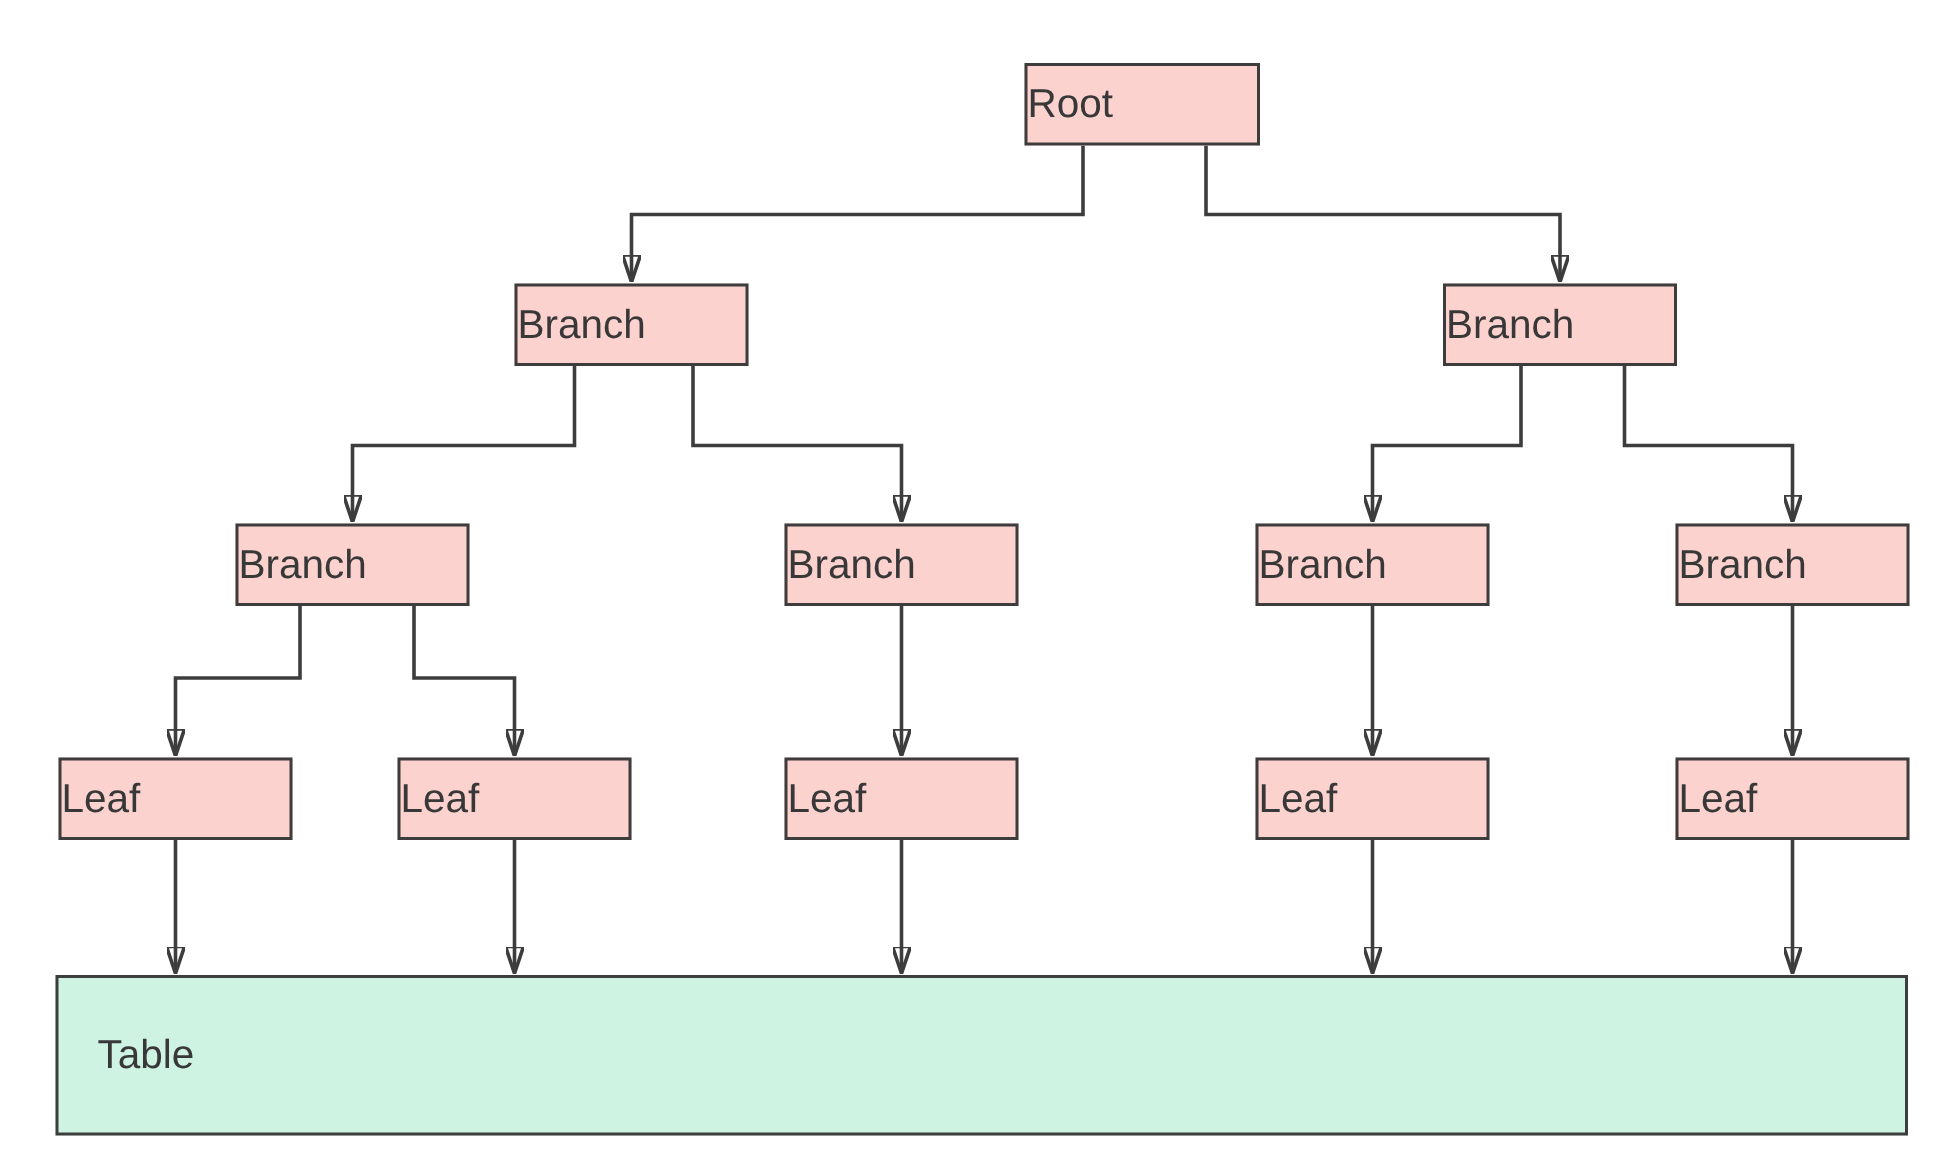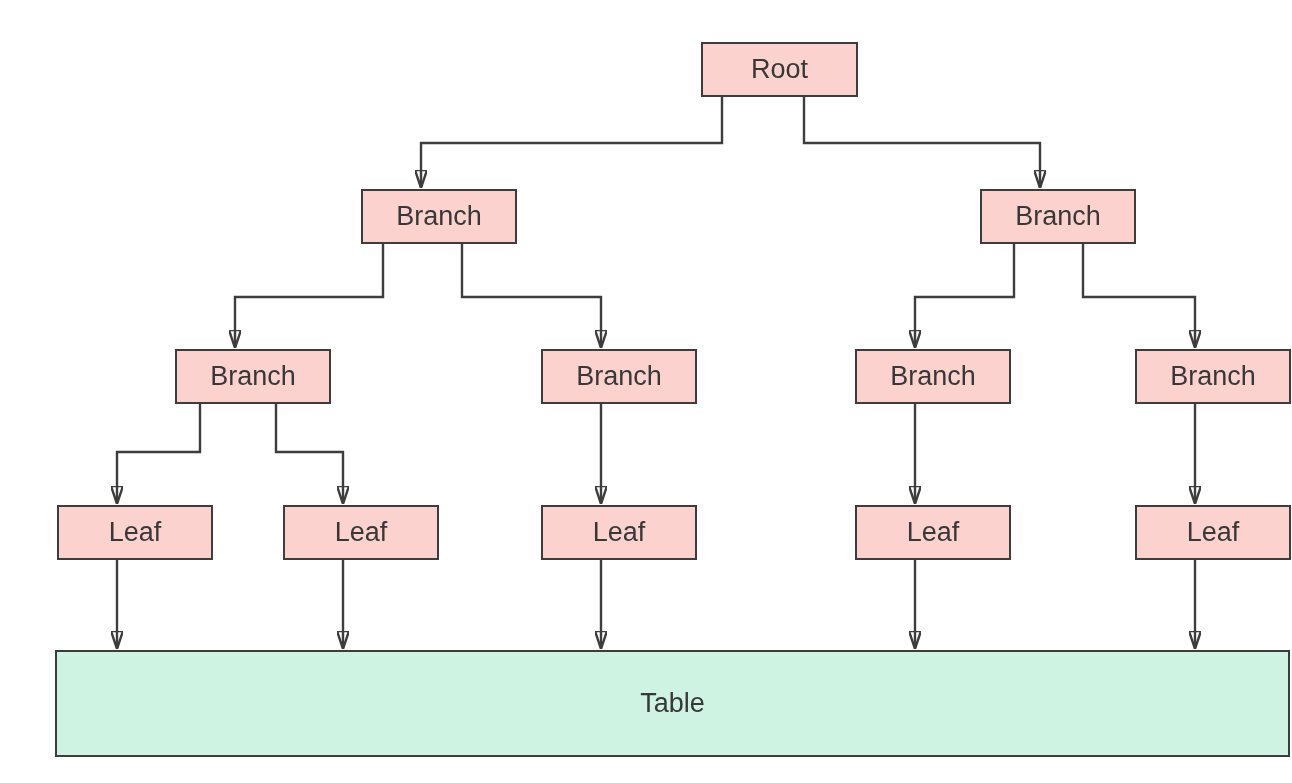--- a/index.html
+++ b/index.html
@@ -22,28 +22,28 @@
   .edges path{
     fill:none;
     stroke:var(--connector);
     stroke-width:2.4;
   }
   .node{
     position:absolute;
     box-sizing:border-box;
     background:var(--node-fill);
     border:2.6px solid var(--node-stroke);
-    display:flex;align-items:center;justify-content:center;
+    display:flex;align-items:center;justify-content:flex-start;
     color:var(--text);
     font-size:27px;
     line-height:1;
-    margin-left:18px;
   }
   .node.table{
     background:var(--table-fill);
+    padding-left:26px;
   }
   .node span{white-space:nowrap;}
 </style>
 </head>
 <body>
 
 <div class="canvas">
 
   <svg class="edges" viewBox="0 0 1292 783" xmlns="http://www.w3.org/2000/svg">
     <defs>

